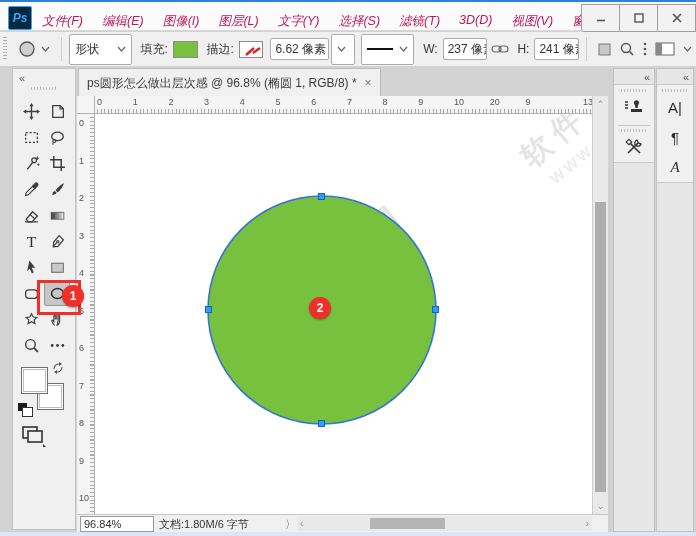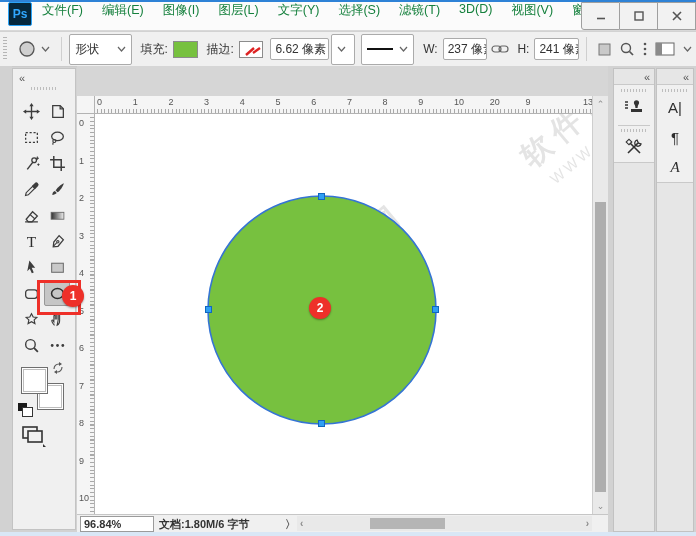--- a/index.html
+++ b/index.html
@@ -1,25 +1,25 @@
 <!DOCTYPE html>
 <html style="--red: #ee3029; --handle-blue: #2f9ff3;"><head>
 <meta charset="utf-8">
 <style>
   html,body{margin:0;padding:0;background:#9d9d9d;font-family:"Liberation Sans",sans-serif;}
   .app{position:relative;width:696px;height:536px;background:#d2d2d2;overflow:hidden;
        border-top:2px solid #2e82d6;box-sizing:border-box;font-size:12px;color:#222;}
   
   .menubar{position:absolute;left:0;top:0;width:696px;height:28px;background:#fbfbfb;
-           border-bottom:1px solid #d8d8d8;display:flex;align-items:flex-start;}
+           border-bottom:1px solid #d8d8d8;display:flex;align-items:flex-end;font-style:italic;}
   .ps-logo{width:22px;height:22px;margin:0 10px 0 8px;background:#06283d;color:#31a8ff;
            font-weight:bold;font-size:12px;display:flex;align-items:center;justify-content:center;
            border:1px solid #2ba3f7;border-radius:2px;}
   .menus{display:flex;gap:19px;white-space:nowrap;overflow:hidden;flex:1;}
-  .menu-item{color:#15803d;font-size:12.5px;cursor:default;}
+  .menu-item{color:#be185d;font-size:12.5px;cursor:default;}
   .win-controls{display:flex;margin-left:auto;height:26px;}
   .win-btn{width:37px;height:26px;background:#f2f2f2;border:1px solid #9f9f9f;border-left:none;
            display:flex;align-items:center;justify-content:center;}
   .win-btn:first-child{border-left:1px solid #9f9f9f;border-bottom-left-radius:3px;}
   
   .optionsbar{position:absolute;left:0;top:30px;width:696px;height:34px;background:#f0f0f0;
               border-bottom:1px solid #cbcbcb;display:flex;align-items:center;white-space:nowrap;}
   .grip-v{width:5px;height:24px;margin:0 6px 0 3px;
           background:repeating-linear-gradient(180deg,#b5b5b5 0 1px,transparent 1px 3px);}
   .opt-sep{width:1px;height:24px;background:#cfcfcf;margin:0 7px;}
@@ -85,21 +85,21 @@
          color:#fff;font-size:12px;font-weight:bold;display:flex;align-items:center;justify-content:center;
          box-shadow:0 1px 2px rgba(0,0,0,.35);z-index:30;}
   .red-box{position:absolute;left:37px;top:278px;width:44px;height:35px;border:3px solid var(--red,#ee3029);
            box-sizing:border-box;z-index:29;}
   
   .v-scroll{position:absolute;left:515px;top:30px;width:16px;height:418px;background:#e9e9e9;
             border-left:1px solid #cecece;box-sizing:border-box;}
   .v-scroll .thumb{position:absolute;left:2px;top:106px;width:11px;height:290px;background:#aeaeae;}
   .arrow{position:absolute;color:#8a8a8a;font-size:9px;width:100%;text-align:center;}
   .statusbar{position:absolute;left:0;top:448px;width:531px;height:18px;background:#f0f0f0;
-             border-top:1px solid #c6c6c6;box-sizing:border-box;font-size:11px;color:#333;font-weight:bold;}
+             border-top:1px solid #c6c6c6;box-sizing:border-box;font-size:11px;color:#333;}
   .zoom-field{position:absolute;left:3px;top:1px;width:66px;height:14px;background:#fff;
               border:1px solid #9b9b9b;padding:0 3px;line-height:14px;}
   .doc-info{position:absolute;left:82px;top:2px;}
   .status-chevron{position:absolute;left:208px;top:2px;color:#555;}
   .h-scroll{position:absolute;left:220px;top:1px;width:295px;height:15px;background:#e9e9e9;}
   .h-scroll .thumb{position:absolute;left:73px;top:2px;width:75px;height:11px;background:#b5b5b5;}
   .h-scroll .arrow-l{position:absolute;left:3px;top:2px;color:#8a8a8a;font-size:10px;}
   .h-scroll .arrow-r{position:absolute;right:3px;top:2px;color:#8a8a8a;font-size:10px;}
   
   .dock-right{position:absolute;left:608px;top:64px;width:88px;height:466px;background:#d2d2d2;}
@@ -391,20 +391,26 @@
       </svg>
     </div>
   </div>
 
   <div class="red-box"></div>
   <div class="badge" style="left:62px;top:283px;">
     <span>1</span>
   </div>
 
   <div class="docarea">
+    <div class="tabbar">
+      <div class="tab">
+        <span class="tab-title">ps圆形怎么做出层次感 @ 96.8% (椭圆 1, RGB/8) *</span>
+        <span class="tab-close">×</span>
+      </div>
+    </div>
     <div class="ruler-corner"></div>
     <div class="h-ruler" id="h-ruler">
         <span style="left: 2px;">0</span>
         <span style="left: 37.7px;">1</span>
         <span style="left: 73.4px;">2</span>
         <span style="left: 109.1px;">3</span>
         <span style="left: 144.8px;">4</span>
         <span style="left: 180.5px;">5</span>
         <span style="left: 216.2px;">6</span>
         <span style="left: 251.9px;">7</span>

